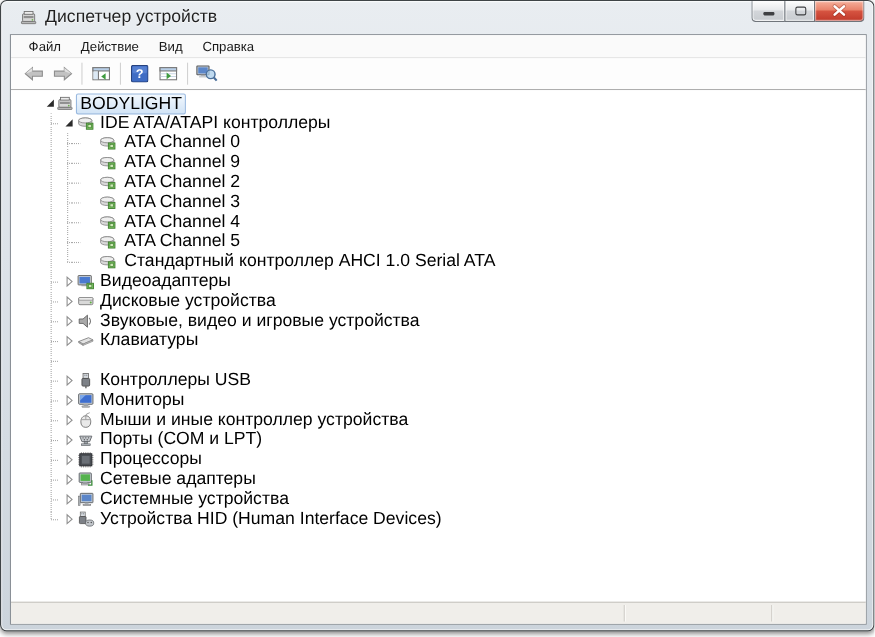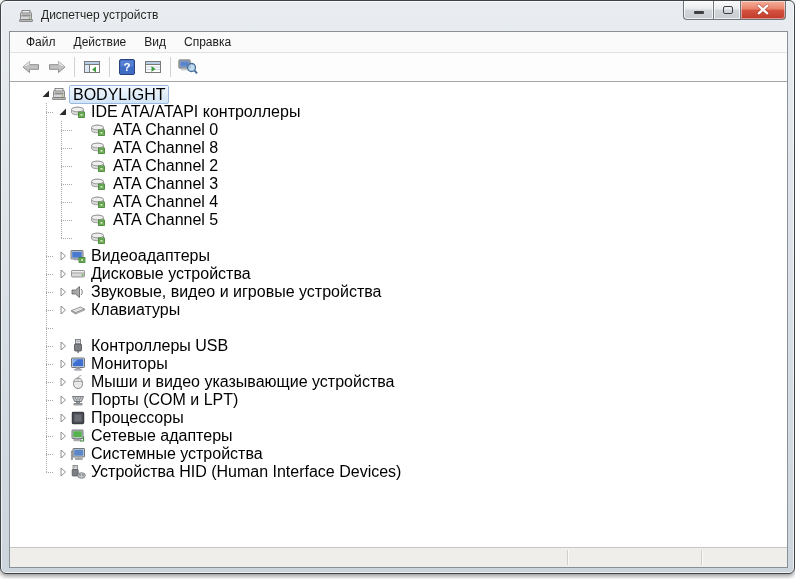--- a/index.html
+++ b/index.html
@@ -9,21 +9,21 @@
   
   .win {
     position:absolute; left:0; top:0; width:795px; height:574px;
     border:1px solid #3f4447; border-radius:6px;
     background:linear-gradient(#e9edf1, #dde3e9 40%, #ccd4dc);
     box-shadow:0 2px 5px rgba(0,0,0,0.45), inset 0 0 0 1px rgba(255,255,255,0.65);
   }
   .titlebar { position:absolute; left:0; top:0; width:100%; height:30px; }
   .title-icon { position:absolute; left:17px; top:7px; width:16px; height:16px; }
   .title-text {
-    position:absolute; left:40px; top:0; line-height:29px; font-size:12px; color:#1f1f1f;
+    position:absolute; left:40px; top:0; line-height:29px; font-size:16px; color:#1f1f1f;
     text-shadow:0 1px 0 rgba(255,255,255,0.8);
   }
 
   
   .winbtns { position:absolute; top:0; right:8px; height:20px; display:flex; }
   .wbtn {
     height:19px; border:1px solid #70757b; border-top:none; position:relative;
     background:linear-gradient(#fdfdfd, #e8eaec 45%, #d3d6da 50%, #c8ccd0);
     box-shadow:inset 0 0 0 1px rgba(255,255,255,0.7);
   }
@@ -240,21 +240,21 @@
             </svg>
             <span class="tlabel" style="left: 87px;">ATA Channel 0</span>
           </div>
           <div class="trow" style="top: 57px;">
             <svg viewBox="0 0 16 16" class="ticon" style="left: 64px;">
               <path d="M1.5 5.5 a6 2.3 0 0 1 12 0 v3 a6 2.3 0 0 1 -12 0 z" fill="#d9d9d9" stroke="#8a8a8a" stroke-width="0.8"></path>
               <ellipse cx="7.5" cy="5.5" rx="6" ry="2.3" fill="#efefef" stroke="#8a8a8a" stroke-width="0.8"></ellipse>
               <rect x="8.5" y="8" width="6" height="5.5" fill="#79c261" stroke="#3f7d2e" stroke-width="0.8"></rect>
               <rect x="10" y="9.3" width="3" height="2.8" fill="#cfe9b8" stroke="#3f7d2e" stroke-width="0.6"></rect>
             </svg>
-            <span class="tlabel" style="left: 87px;">ATA Channel 8</span>
+            <span class="tlabel" style="left: 87px;">ATA Channel 9</span>
           </div>
           <div class="trow" style="top: 75px;">
             <svg viewBox="0 0 16 16" class="ticon" style="left: 64px;">
               <path d="M1.5 5.5 a6 2.3 0 0 1 12 0 v3 a6 2.3 0 0 1 -12 0 z" fill="#d9d9d9" stroke="#8a8a8a" stroke-width="0.8"></path>
               <ellipse cx="7.5" cy="5.5" rx="6" ry="2.3" fill="#efefef" stroke="#8a8a8a" stroke-width="0.8"></ellipse>
               <rect x="8.5" y="8" width="6" height="5.5" fill="#79c261" stroke="#3f7d2e" stroke-width="0.8"></rect>
               <rect x="10" y="9.3" width="3" height="2.8" fill="#cfe9b8" stroke="#3f7d2e" stroke-width="0.6"></rect>
             </svg>
             <span class="tlabel" style="left: 87px;">ATA Channel 2</span>
           </div>
@@ -285,20 +285,21 @@
             </svg>
             <span class="tlabel" style="left: 87px;">ATA Channel 5</span>
           </div>
           <div class="trow" style="top: 147px;">
             <svg viewBox="0 0 16 16" class="ticon" style="left: 64px;">
               <path d="M1.5 5.5 a6 2.3 0 0 1 12 0 v3 a6 2.3 0 0 1 -12 0 z" fill="#d9d9d9" stroke="#8a8a8a" stroke-width="0.8"></path>
               <ellipse cx="7.5" cy="5.5" rx="6" ry="2.3" fill="#efefef" stroke="#8a8a8a" stroke-width="0.8"></ellipse>
               <rect x="8.5" y="8" width="6" height="5.5" fill="#79c261" stroke="#3f7d2e" stroke-width="0.8"></rect>
               <rect x="10" y="9.3" width="3" height="2.8" fill="#cfe9b8" stroke="#3f7d2e" stroke-width="0.6"></rect>
             </svg>
+            <span class="tlabel" style="left: 87px;">Стандартный контроллер AHCI 1.0 Serial ATA</span>
           </div>
           <div class="trow" style="top: 165px;">
             <svg viewBox="0 0 14 14" class="arrow" style="left: 30px;">
               <polygon points="5,3 5,11 9.5,7" fill="#ffffff" stroke="#8f8f8f" stroke-width="1"></polygon>
             </svg>
             <svg viewBox="0 0 16 16" class="ticon" style="left: 44px;">
               <rect x="1" y="2.5" width="12" height="8.5" rx="0.5" fill="#cdd3d8" stroke="#5a5a5a" stroke-width="0.8"></rect>
               <rect x="2.2" y="3.7" width="9.6" height="6" fill="#4a7ad0"></rect>
               <rect x="4" y="11" width="6" height="1.2" fill="#9aa0a6"></rect>
               <rect x="9" y="9.5" width="6" height="5" fill="#79c261" stroke="#3f7d2e" stroke-width="0.8"></rect>
@@ -367,21 +368,21 @@
           <div class="trow" style="top: 291px;">
             <svg viewBox="0 0 14 14" class="arrow" style="left: 30px;">
               <polygon points="5,3 5,11 9.5,7" fill="#ffffff" stroke="#8f8f8f" stroke-width="1"></polygon>
             </svg>
             <svg viewBox="0 0 16 16" class="ticon" style="left: 44px;">
               <path d="M8 14.5 c-3 0 -4.5 -2 -4.5 -5 c0 -3 1.5 -5.5 4.5 -5.5 c3 0 4.5 2.5 4.5 5.5 c0 3 -1.5 5 -4.5 5 z" fill="#e9e9e9" stroke="#707070" stroke-width="0.8"></path>
               <line x1="8" y1="4" x2="8" y2="7.5" stroke="#9a9a9a" stroke-width="0.8"></line>
               <line x1="3.8" y1="7.5" x2="12.2" y2="7.5" stroke="#9a9a9a" stroke-width="0.8"></line>
               <path d="M8 4 C8 2 10 2.2 11.5 1.2" fill="none" stroke="#8a8a8a" stroke-width="0.8"></path>
             </svg>
-            <span class="tlabel" style="left: 65px;">Мыши и видео указывающие устройства</span>
+            <span class="tlabel" style="left: 65px;">Мыши и иные контроллер устройства</span>
           </div>
           <div class="trow" style="top: 309px;">
             <svg viewBox="0 0 14 14" class="arrow" style="left: 30px;">
               <polygon points="5,3 5,11 9.5,7" fill="#ffffff" stroke="#8f8f8f" stroke-width="1"></polygon>
             </svg>
             <svg viewBox="0 0 16 16" class="ticon" style="left: 44px;">
               <path d="M2.5 4.5 h11 l-2 5 h-7 z" fill="#c3c7cc" stroke="#5e6266" stroke-width="0.8"></path>
               <circle cx="5.5" cy="6" r="0.6" fill="#555555"></circle>
               <circle cx="8" cy="6" r="0.6" fill="#555555"></circle>
               <circle cx="10.5" cy="6" r="0.6" fill="#555555"></circle>

